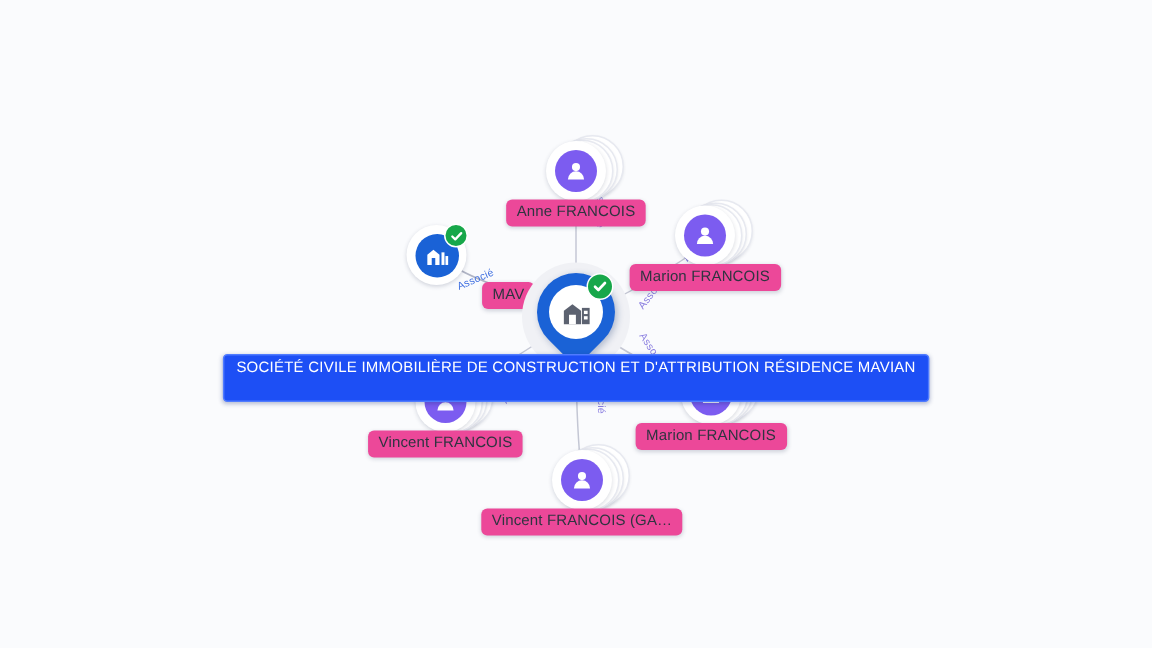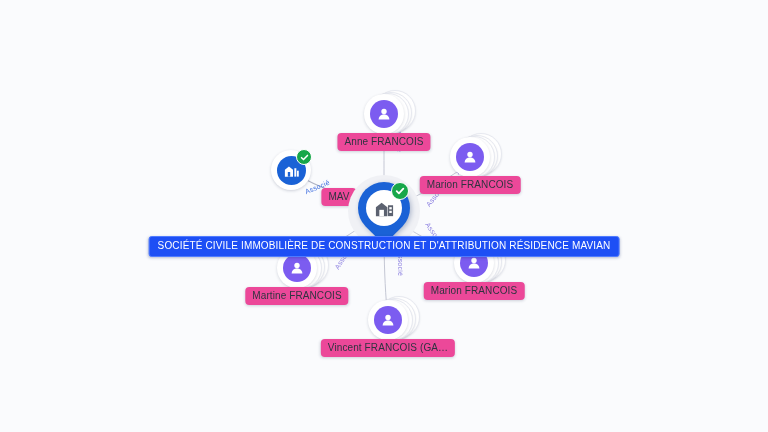--- a/index.html
+++ b/index.html
@@ -182,21 +182,21 @@
   .center-label {
     position: absolute;
     transform: translateX(-50%);
     white-space: nowrap;
     background: #1d4ff5;
     border: 1px solid #4f7bff;
     border-radius: 3px;
     color: #ffffff;
     font-size: 10px;
     line-height: 12px;
-    padding: 3px 8px 4px 8px;
+    padding: 3px 8px 15px 8px;
     letter-spacing: 0.15px;
     box-shadow: 0 1px 3px rgba(20,40,110,0.30);
   }
 
   
   .edge-label {
     position: absolute;
     font-size: 7px;
     line-height: 8px;
     color: #8b7fe0;
@@ -325,21 +325,21 @@
       <div class="stack-sheet" style="width:40px;height:40px;left:3px;top:-1px;"></div>
       <div class="avatar-ring">
         <div class="avatar-disc">
           <svg width="16" height="16" viewBox="0 0 16 16" aria-hidden="true">
             <circle cx="8" cy="5.4" r="2.7" fill="#ffffff"></circle>
             <path d="M2.6 13.6a5.4 5.4 0 0 1 10.8 0z" fill="#ffffff"></path>
           </svg>
         </div>
       </div>
     </div>
-    <div class="node-label" style="top:19px;">Martine FRANCOIS</div>
+    <div class="node-label" style="top:19px;">Vincent FRANCOIS</div>
   </div>
 
   <div class="node" style="left:388px; top:320px;">
     <div class="node-stack">
       <div class="stack-sheet" style="width:40px;height:40px;left:10px;top:-4px;"></div>
       <div class="stack-sheet" style="width:40px;height:40px;left:6px;top:-2px;"></div>
       <div class="stack-sheet" style="width:40px;height:40px;left:3px;top:-1px;"></div>
       <div class="avatar-ring">
         <div class="avatar-disc">
           <svg width="16" height="16" viewBox="0 0 16 16" aria-hidden="true">

